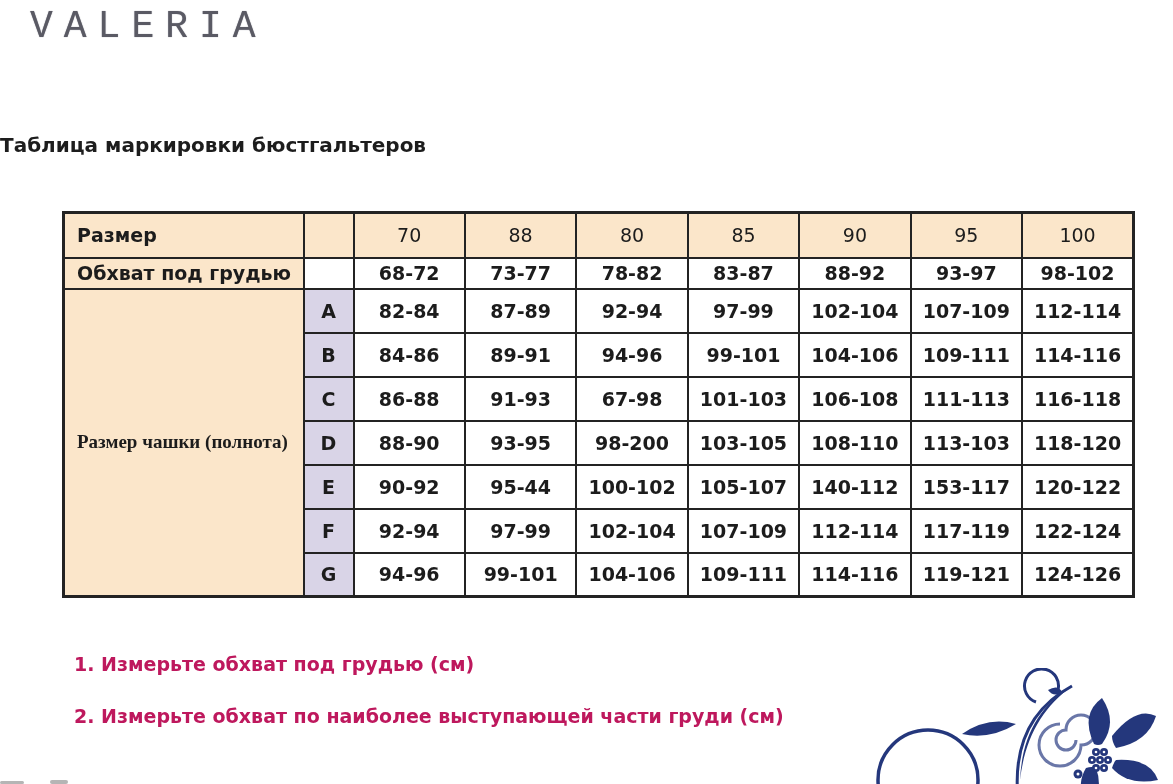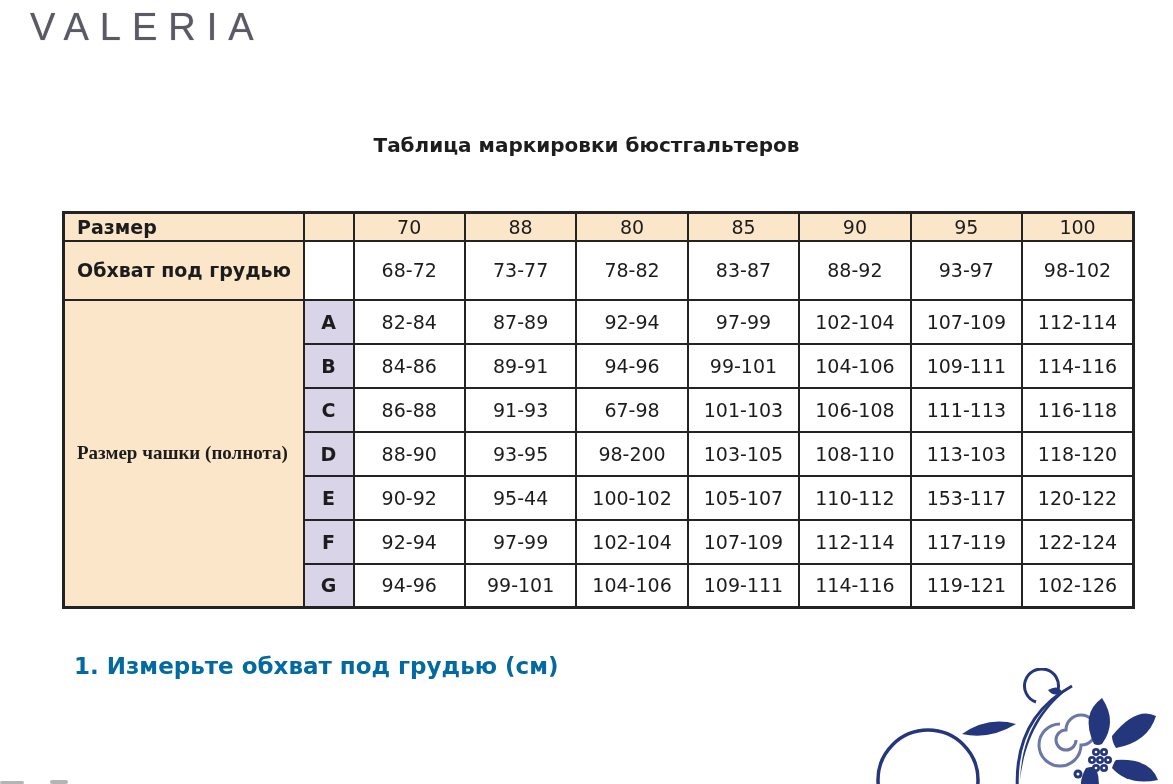--- a/index.html
+++ b/index.html
@@ -5,64 +5,64 @@
   html,body{margin:0;padding:0;}
   body{
     width:1173px;height:784px;position:relative;overflow:hidden;
     background:#ffffff;
     font-family:"DejaVu Sans",sans-serif;
     color:#1c1c1c;
   }
   
   .logo{
     position:absolute;left:30px;top:8px;
-    font-family:Liberation Sans, sans-serif;
+    font-family:Liberation Mono, monospace;
     font-size:38px;line-height:1;
     letter-spacing:11px;
     color:#5a5a64;
     text-shadow:0 0 1px #8a8a94;
   }
   
   .title{
     position:absolute;left:0;top:133px;width:1173px;
-    text-align:center;
+    text-align:left;
     font-size:20px;font-weight:bold;color:#1d1d1d;
   }
   
   .size-table{
     position:absolute;left:62px;top:211px;
     width:1073px;
     border-collapse:collapse;
     table-layout:fixed;
     border:3px solid var(--border,#232323);
   }
   .size-table td{
     border:2px solid var(--border,#232323);
     font-size:19px;
     text-align:center;
     vertical-align:middle;
     padding:0;
     overflow:hidden;
   }
-  tr.hdr{height:28px;}
-  tr.ub{height:59px;}
+  tr.hdr{height:45px;}
+  tr.ub{height:31px;}
   tr.cup{height:44px;}
   td.lbl{
     text-align:left;padding-left:12px;padding-right:8px;
     font-weight:bold;
   }
   td.peach{background:var(--peach,#fbe6ca);}
   td.lav{background:var(--lavender,#d9d4e7);font-weight:bold;}
   td.num{font-weight:normal;}
-  td.val{font-weight:normal;margin-top:12px;}
+  td.val{font-weight:bold;margin-top:12px;}
   td.cupblock{line-height:1.35;font-family:Liberation Serif, serif;}
   
   .instructions{position:absolute;left:74px;top:652px;}
   .instr{
-    font-size:23px;font-weight:bold;color:#0369a1;
+    font-size:19px;font-weight:bold;color:#be185d;
     margin:0 0 27px 0;line-height:1.3;
   }
   
   .ornament{position:absolute;left:870px;top:668px;width:290px;height:116px;}
   
   .cut-mark{position:absolute;background:#5a5a5a;opacity:.45;border-radius:2px;}
   .cut-mark.m1{left:0;top:781px;width:24px;height:3px;}
   .cut-mark.m2{left:50px;top:780px;width:18px;height:4px;}
 </style>
 </head>
@@ -147,21 +147,21 @@
     <td class="val">108-110</td>
     <td class="val">113-103</td>
     <td class="val">118-120</td>
   </tr>
   <tr class="cup">
     <td class="lav">E</td>
     <td class="val">90-92</td>
     <td class="val">95-44</td>
     <td class="val">100-102</td>
     <td class="val">105-107</td>
-    <td class="val">110-112</td>
+    <td class="val">140-112</td>
     <td class="val">153-117</td>
     <td class="val">120-122</td>
   </tr>
   <tr class="cup">
     <td class="lav">F</td>
     <td class="val">92-94</td>
     <td class="val">97-99</td>
     <td class="val">102-104</td>
     <td class="val">107-109</td>
     <td class="val">112-114</td>
@@ -169,27 +169,28 @@
     <td class="val">122-124</td>
   </tr>
   <tr class="cup">
     <td class="lav">G</td>
     <td class="val">94-96</td>
     <td class="val">99-101</td>
     <td class="val">104-106</td>
     <td class="val">109-111</td>
     <td class="val">114-116</td>
     <td class="val">119-121</td>
-    <td class="val">102-126</td>
+    <td class="val">124-126</td>
   </tr>
   </tbody>
 </table>
 
 <div class="instructions">
   <p class="instr">1. Измерьте обхват под грудью (см)</p>
+  <p class="instr">2. Измерьте обхват по наиболее выступающей части груди (см)</p>
 </div>
 
 <svg class="ornament" viewBox="0 0 290 116" fill="none" xmlns="http://www.w3.org/2000/svg">
 
   <circle cx="58" cy="112" r="50" stroke="#24377c" stroke-width="3.5" fill="none"></circle>
 
   <path d="M148 130 C144 88 154 44 202 18" stroke="#24377c" stroke-width="3" fill="none"></path>
   <path d="M202 18 C168 38 152 70 150 112 C155 70 172 40 202 18 Z" fill="#24377c"></path>
 
   <path d="M166 34 a17 17 0 1 1 22 -12" stroke="#24377c" stroke-width="3" fill="none"></path>

